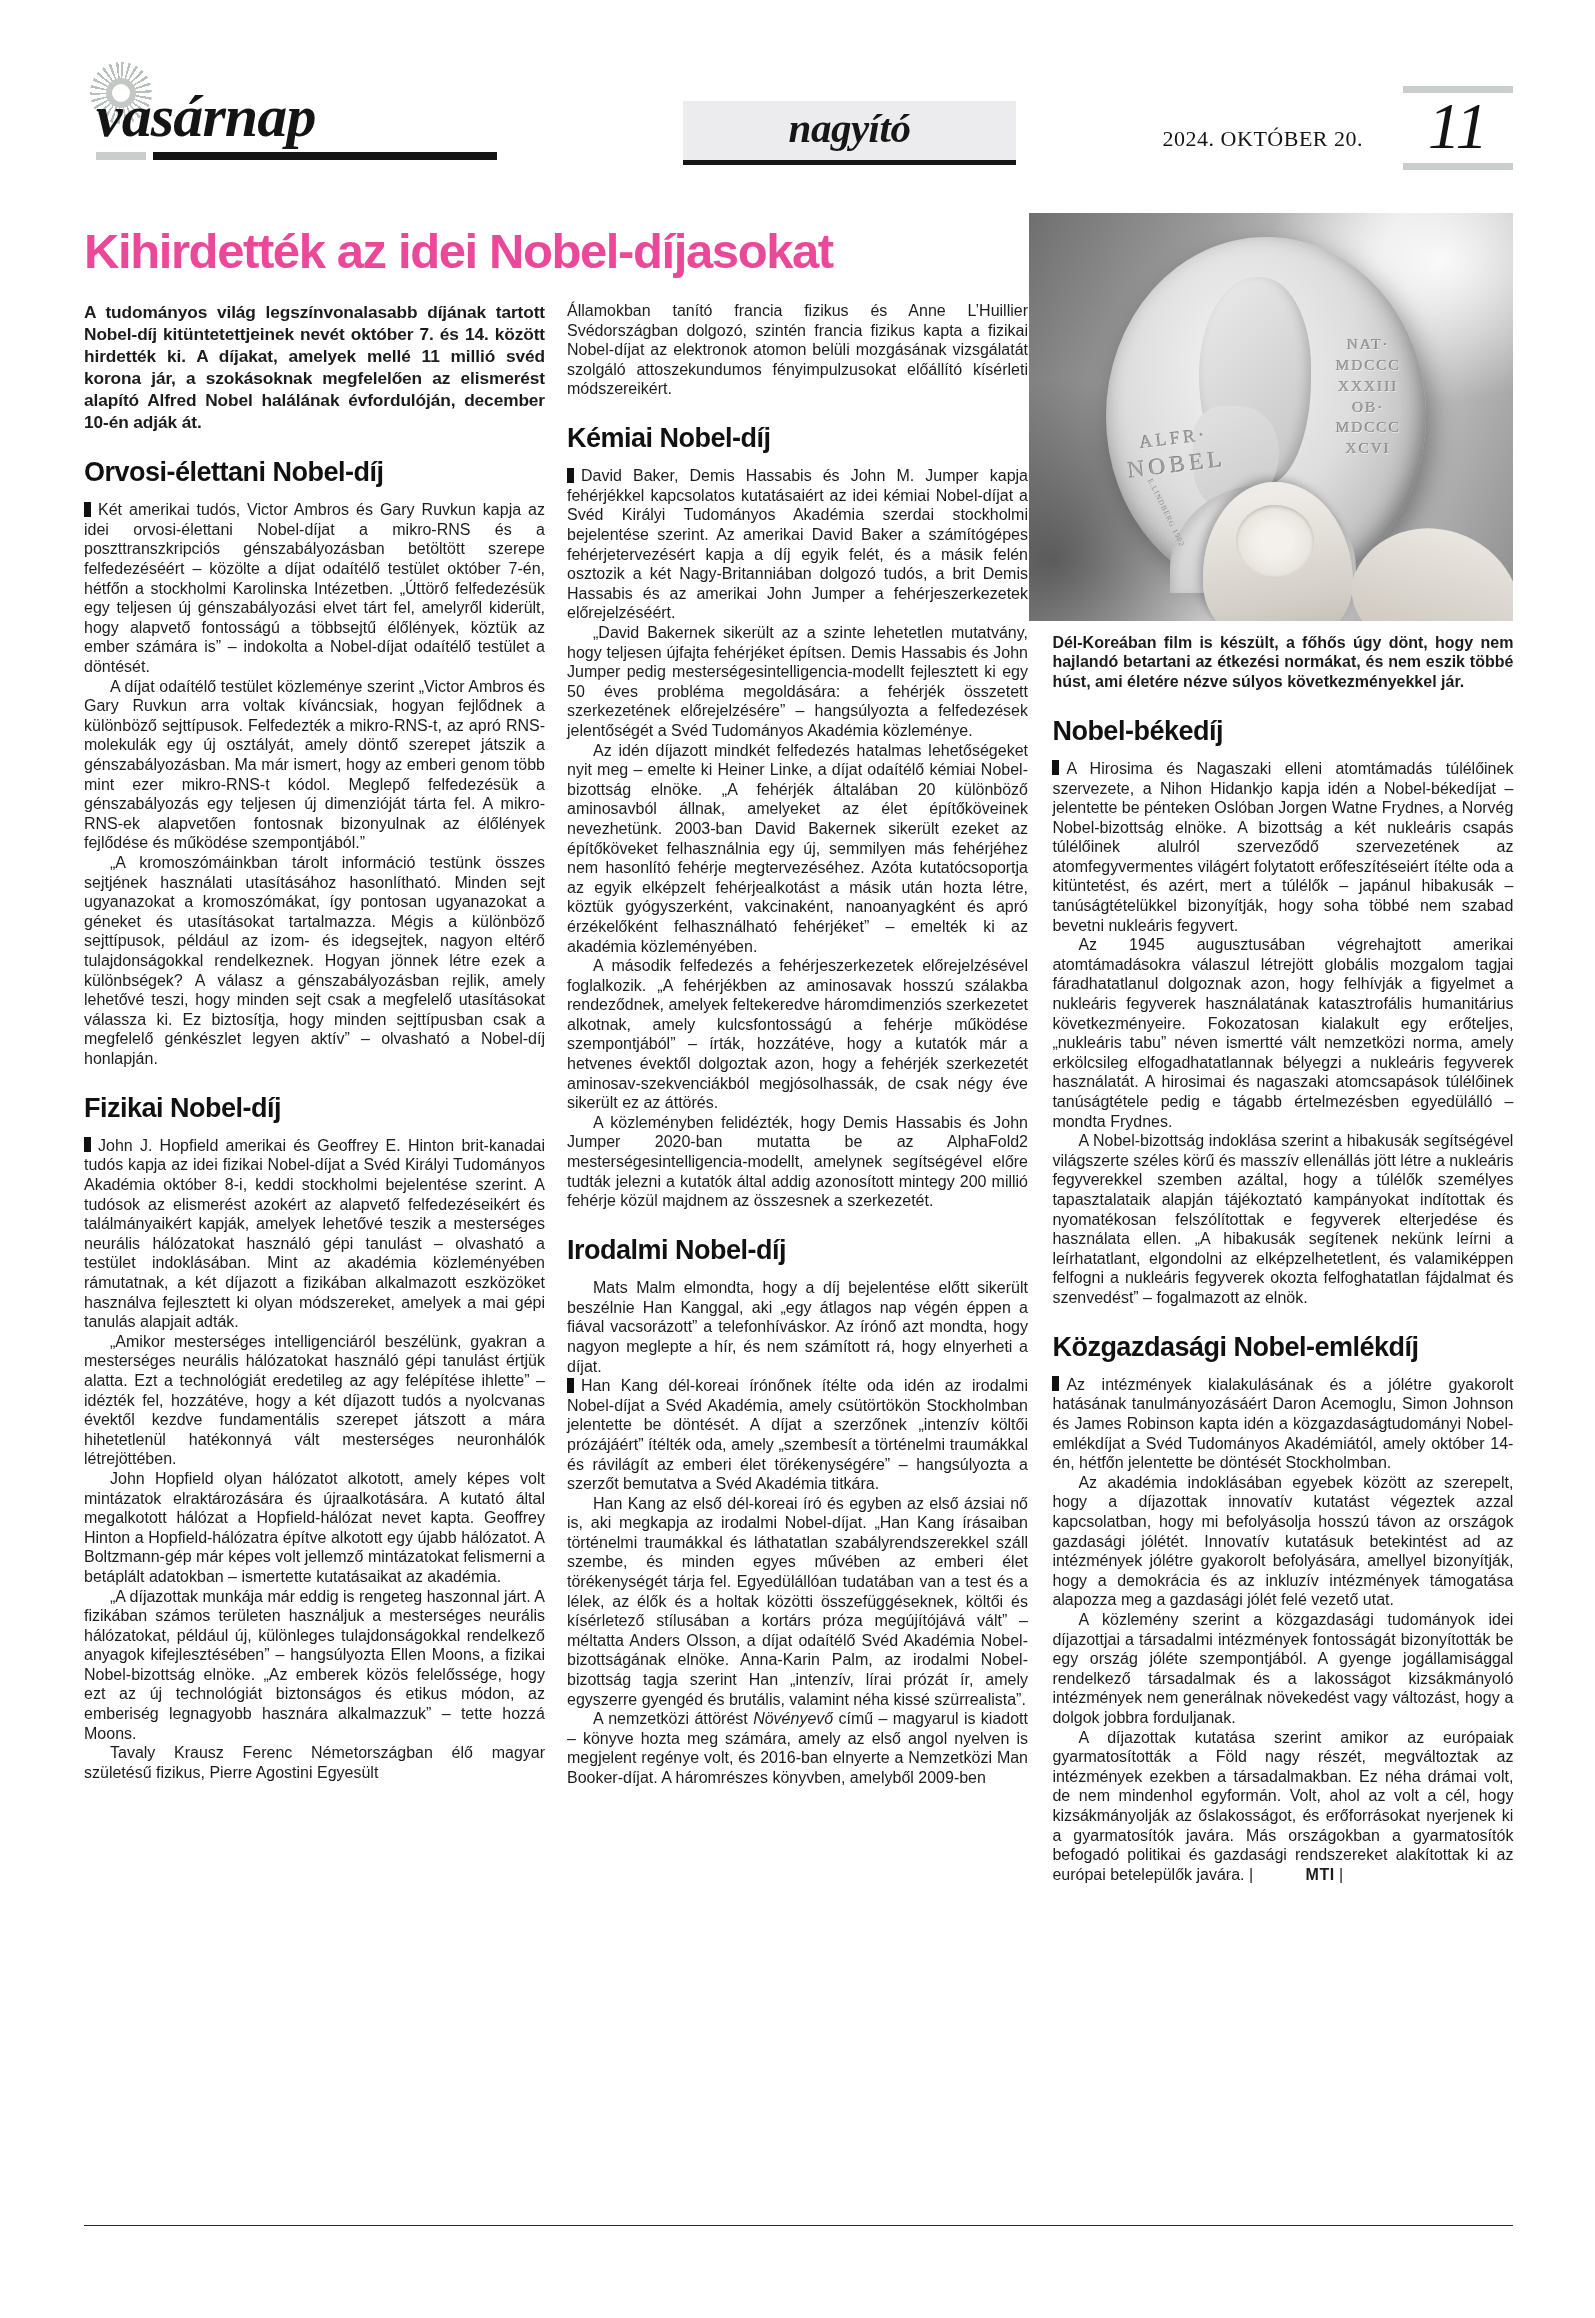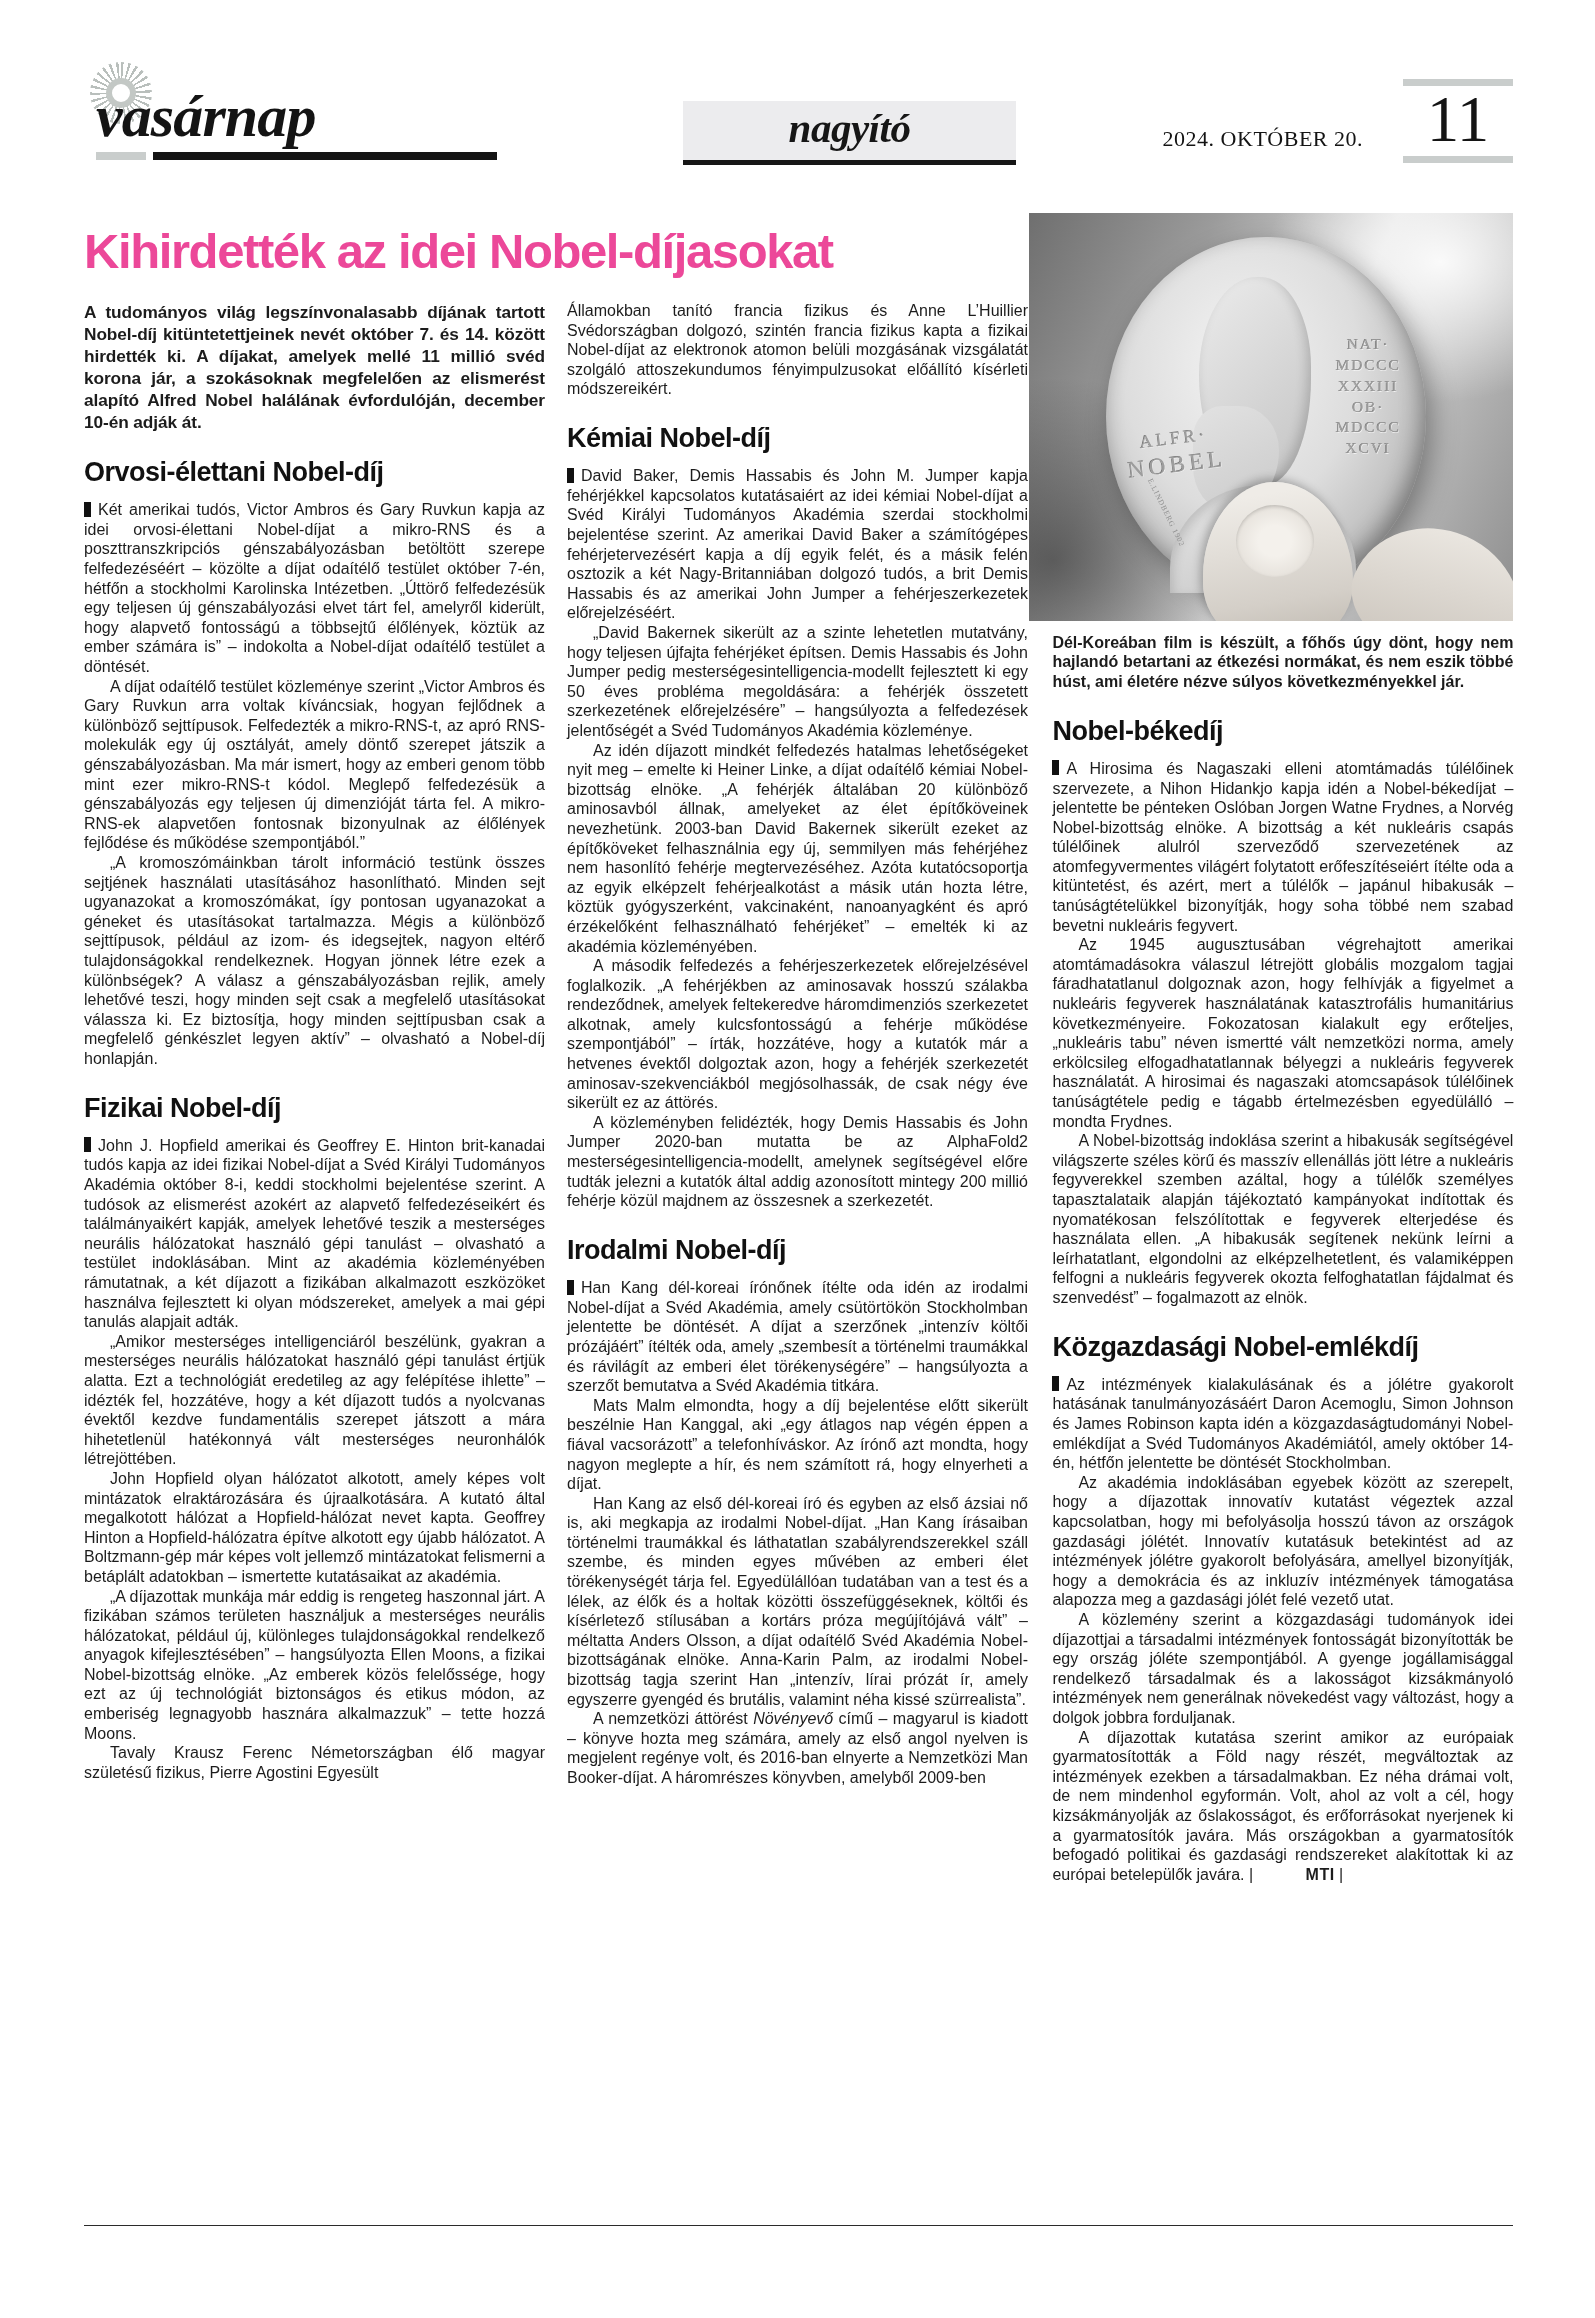--- a/index.html
+++ b/index.html
@@ -21,21 +21,21 @@
   .masthead-rule .rule-black{flex:1;background:#141414;}
 
   .section-box{position:absolute;left:599px;top:21.5px;width:333px;height:59px;
         background:#ececee;border-bottom:5.1px solid #161616;display:flex;
         align-items:center;justify-content:center;}
   .section-box span{font-family:"Liberation Serif",serif;font-style:italic;font-weight:bold;
         font-size:41px;letter-spacing:-0.5px;color:#161616;padding-bottom:3.7px;}
 
   .issue-date{position:absolute;right:150px;top:47px;font-family:"Liberation Serif",serif;
         font-size:22px;letter-spacing:0.5px;color:#141414;}
-  .pagenum-block{position:absolute;right:0;top:0;width:110px;text-align:center;}
+  .pagenum-block{position:absolute;right:0;top:7px;width:110px;text-align:center;font-style:italic;}
   .pagenum-block .bar{display:block;height:6.5px;background:#c9cdcc;}
   .pagenum{font-family:"Liberation Serif",serif;font-size:65px;line-height:1.02;
         color:#141414;margin:0.9px 0 3.7px;}
 
   
   .content{display:flex;gap:23.4px;margin-top:12px;}
   .left-zone{width:945px;flex:none;}
   h1{font-size:49px;line-height:1.04;letter-spacing:-1.4px;margin:16px 0 24px;color:#ec4899;
      font-weight:bold;}
   .cols{display:flex;gap:22px;}
@@ -145,22 +145,22 @@
 
         <div class="col">
           <p class="body">Államokban tanító francia fizikus és Anne L’Huillier Svédországban dolgozó, szintén francia fizikus kapta a fizikai Nobel-díjat az elektronok atomon belüli mozgásának vizsgálatát szolgáló attoszekundumos fényimpulzusokat előállító kísérleti módszereikért.</p>
           <h2>Kémiai Nobel-díj</h2>
           <p class="body p-first">David Baker, Demis Hassabis és John M. Jumper kapja fehérjékkel kapcsolatos kutatásaiért az idei kémiai Nobel-díjat a Svéd Királyi Tudományos Akadémia szerdai stockholmi bejelentése szerint. Az amerikai David Baker a számítógépes fehérjetervezésért kapja a díj egyik felét, és a másik felén osztozik a két Nagy-Britanniában dolgozó tudós, a brit Demis Hassabis és az amerikai John Jumper a fehérjeszerkezetek előrejelzéséért.</p>
           <p class="body indent">„David Bakernek sikerült az a szinte lehetetlen mutatvány, hogy teljesen újfajta fehérjéket építsen. Demis Hassabis és John Jumper pedig mesterségesintelligencia-modellt fejlesztett ki egy 50 éves probléma megoldására: a fehérjék összetett szerkezetének előrejelzésére” – hangsúlyozta a felfedezések jelentőségét a Svéd Tudományos Akadémia közleménye.</p>
           <p class="body indent">Az idén díjazott mindkét felfedezés hatalmas lehetőségeket nyit meg – emelte ki Heiner Linke, a díjat odaítélő kémiai Nobel-bizottság elnöke. „A fehérjék általában 20 különböző aminosavból állnak, amelyeket az élet építőköveinek nevezhetünk. 2003-ban David Bakernek sikerült ezeket az építőköveket felhasználnia egy új, semmilyen más fehérjéhez nem hasonlító fehérje megtervezéséhez. Azóta kutatócsoportja az egyik elképzelt fehérjealkotást a másik után hozta létre, köztük gyógyszerként, vakcinaként, nanoanyagként és apró érzékelőként felhasználható fehérjéket” – emelték ki az akadémia közleményében.</p>
           <p class="body indent">A második felfedezés a fehérjeszerkezetek előrejelzésével foglalkozik. „A fehérjékben az aminosavak hosszú szálakba rendeződnek, amelyek feltekeredve háromdimenziós szerkezetet alkotnak, amely kulcsfontosságú a fehérje működése szempontjából” – írták, hozzátéve, hogy a kutatók már a hetvenes évektől dolgoztak azon, hogy a fehérjék szerkezetét aminosav-szekvenciákból megjósolhassák, de csak négy éve sikerült ez az áttörés.</p>
           <p class="body indent">A közleményben felidézték, hogy Demis Hassabis és John Jumper 2020-ban mutatta be az AlphaFold2 mesterségesintelligencia-modellt, amelynek segítségével előre tudták jelezni a kutatók által addig azonosított mintegy 200 millió fehérje közül majdnem az összesnek a szerkezetét.</p>
           <h2>Irodalmi Nobel-díj</h2>
+          <p class="body indent">Mats Malm elmondta, hogy a díj bejelentése előtt sikerült beszélnie Han Kanggal, aki „egy átlagos nap végén éppen a fiával vacsorázott” a telefonhíváskor. Az írónő azt mondta, hogy nagyon meglepte a hír, és nem számított rá, hogy elnyerheti a díjat.</p>
           <p class="body p-first">Han Kang dél-koreai írónőnek ítélte oda idén az irodalmi Nobel-díjat a Svéd Akadémia, amely csütörtökön Stockholmban jelentette be döntését. A díjat a szerzőnek „intenzív költői prózájáért” ítélték oda, amely „szembesít a történelmi traumákkal és rávilágít az emberi élet törékenységére” – hangsúlyozta a szerzőt bemutatva a Svéd Akadémia titkára.</p>
-          <p class="body indent">Mats Malm elmondta, hogy a díj bejelentése előtt sikerült beszélnie Han Kanggal, aki „egy átlagos nap végén éppen a fiával vacsorázott” a telefonhíváskor. Az írónő azt mondta, hogy nagyon meglepte a hír, és nem számított rá, hogy elnyerheti a díjat.</p>
           <p class="body indent">Han Kang az első dél-koreai író és egyben az első ázsiai nő is, aki megkapja az irodalmi Nobel-díjat. „Han Kang írásaiban történelmi traumákkal és láthatatlan szabályrendszerekkel száll szembe, és minden egyes művében az emberi élet törékenységét tárja fel. Egyedülállóan tudatában van a test és a lélek, az élők és a holtak közötti összefüggéseknek, költői és kísérletező stílusában a kortárs próza megújítójává vált” – méltatta Anders Olsson, a díjat odaítélő Svéd Akadémia Nobel-bizottságának elnöke. Anna-Karin Palm, az irodalmi Nobel-bizottság tagja szerint Han „intenzív, lírai prózát ír, amely egyszerre gyengéd és brutális, valamint néha kissé szürrealista”.</p>
           <p class="body indent"><span>A nemzetközi áttörést </span><i>Növényevő</i><span> című – magyarul is kiadott – könyve hozta meg számára, amely az első angol nyelven is megjelent regénye volt, és 2016-ban elnyerte a Nemzetközi Man Booker-díjat. A háromrészes könyvben, amelyből 2009-ben</span></p>
         </div>
 
       </div>
     </div>
 
     <div class="col">
       <figure class="photo">
         <div class="medal">

